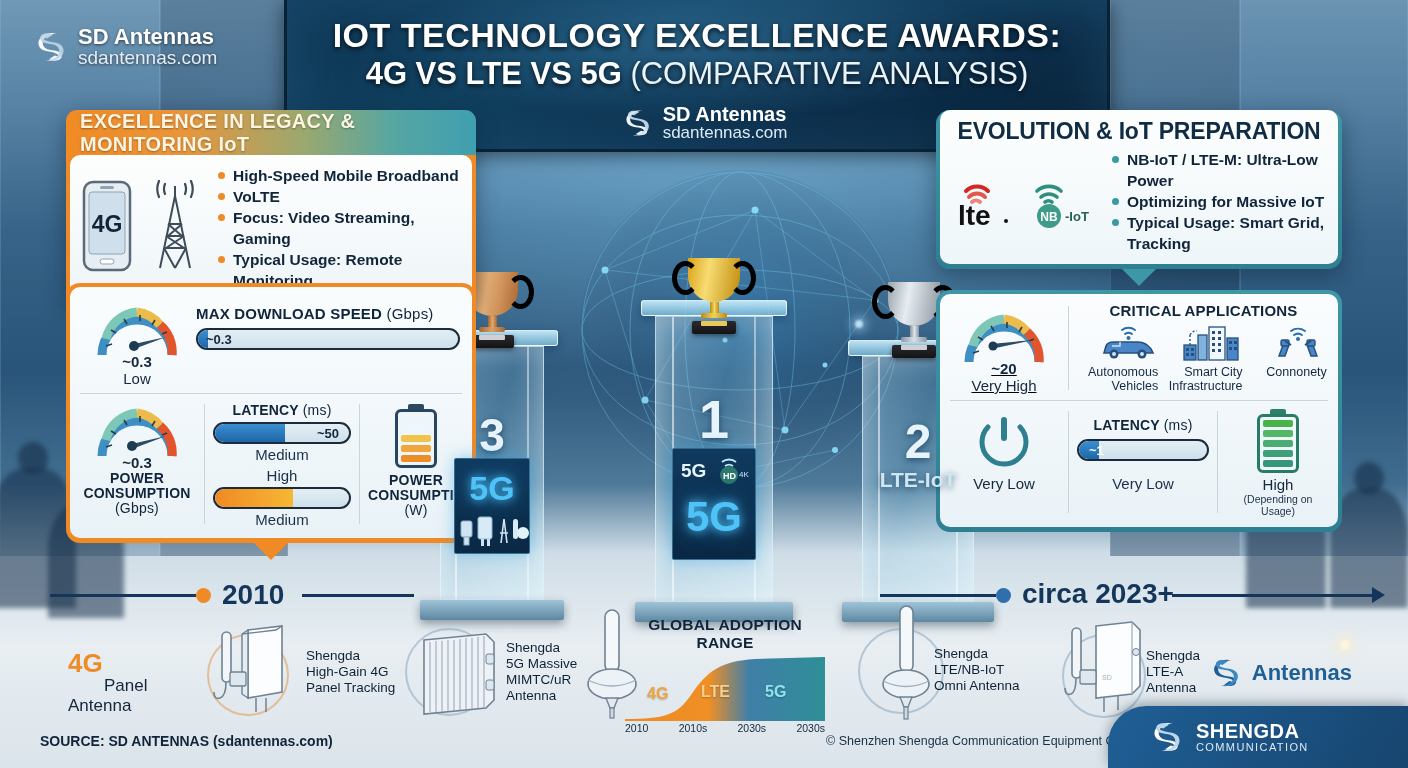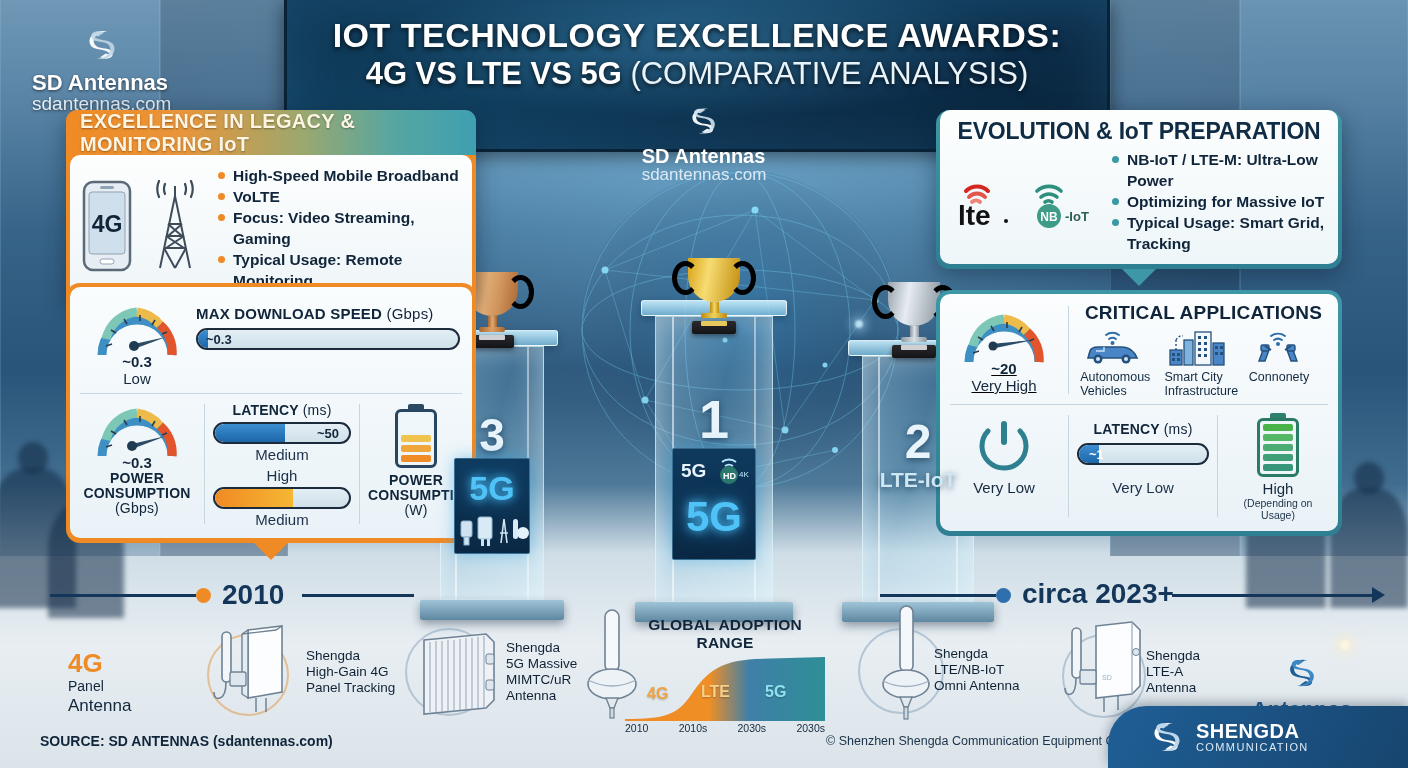--- a/index.html
+++ b/index.html
@@ -40,21 +40,21 @@
   .h-title{
     position:relative; text-align:center; color:#fff; font-weight:bold;
     letter-spacing:.5px; padding-top:16px; font-size:34px; line-height:38px;
     text-shadow:0 2px 5px rgba(0,0,0,.75);
   }
   .h-sub{ position:relative; text-align:center; padding-top:3px; font-size:31px; line-height:34px; color:#fff;
           text-shadow:0 2px 5px rgba(0,0,0,.75);}
   .h-sub b{font-weight:bold;} .h-sub span{font-weight:300;color:#e9f3fa;}
 
   
-  .logo-lock{ display:flex; align-items:center; gap:8px;flex-direction:column; }
+  .logo-lock{ display:flex; align-items:center; gap:8px; }
   .logo-mark{ flex:0 0 auto; }
   .logo-txt1{ font-weight:bold; line-height:1; }
   .logo-txt2{ line-height:1.05; font-weight:400; }
 
   .hdr-logo{ position:absolute; left:50%; transform:translateX(-50%); top:104px; }
   .hdr-logo .logo-txt1{font-size:20px;color:#fff;}
   .hdr-logo .logo-txt2{font-size:17px;color:#dbeaf5;}
 
   .tl-logo{ position:absolute; left:32px; top:26px; }
   .tl-logo .logo-txt1{font-size:22px;color:#fff;text-shadow:0 1px 3px rgba(0,0,0,.6);}
@@ -116,21 +116,21 @@
   .gauge{ position:relative; width:86px; height:58px; margin:0 auto; }
   .gnum{ font-size:15px; font-weight:bold; color:#13273c; text-align:center; margin-top:-4px;}
   .gcap{ font-size:15px; color:#15283d; text-align:center; }
 
   .battery{ width:42px; margin:0 auto; }
   .bat-top{ width:16px;height:5px;background:#2a4a63;border-radius:2px 2px 0 0;margin:0 auto;}
   .bat-body{ border:3px solid #27465f; border-radius:6px; padding:3px; background:#eef6fa; }
   .bat-seg{ height:7px; border-radius:2px; margin-bottom:3px; }
   .bat-seg:last-child{margin-bottom:0;}
 
-  .appicon{ text-align:left; width:78px; }
+  .appicon{ text-align:right; width:78px; }
   .appicon .cap{ font-size:12.5px; color:#112a41; line-height:14px; font-weight:500;}
 
   
   .podium{ position:absolute; }
   .p-top{ position:absolute; left:-14px; width:calc(100% + 28px); height:16px;
           background:linear-gradient(180deg,rgba(200,238,252,.92),rgba(132,198,228,.72));
           border:1px solid rgba(255,255,255,.75); border-radius:3px;
           box-shadow:0 3px 9px rgba(10,40,70,.35);}
   .p-body{ position:absolute; left:0; right:0; top:16px; bottom:20px;
            background:linear-gradient(105deg,rgba(190,232,250,.38),rgba(140,205,235,.22) 45%,rgba(205,240,252,.42));
@@ -579,21 +579,21 @@
               <circle cx="32" cy="40" r="4.5" fill="#1f3b52"></circle>
             </svg>
           </div>
           <div class="gnum">~20</div>
           <div class="gcap">Very High</div>
         </div>
 
         <div class="vdiv"></div>
 
         <div style="flex:1 1 auto;">
-          <div class="mlabel" style="font-size:19px;">CRITICAL APPLICATIONS</div>
+          <div class="mlabel" style="font-size:15px;">CRITICAL APPLICATIONS</div>
           <div style="display:flex;justify-content:space-around;margin-top:4px;">
             <div class="appicon">
               <svg width="62" height="38" viewBox="0 0 62 38">
                 <g fill="none" stroke="#2d6ea8" stroke-width="2" stroke-linecap="round">
                   <path d="M26 7 a11 11 0 0 1 13 0"></path>
                     <path d="M29 11 a6 6 0 0 1 7 0"></path>
                 </g>
                 <circle cx="32.5" cy="15" r="2" fill="#2d6ea8"></circle>
                 <path d="M8 30 L10 23 C11 20 14 19 18 19 L42 19 C47 19 52 22 55 26 L57 30 Z" fill="#4a86c7" stroke="#24507d" stroke-width="1.6"></path>
                 <path d="M16 23 L24 23 L24 19" stroke="#cfe4f5" stroke-width="1.4" fill="none"></path>
@@ -706,21 +706,21 @@
   <div class="tl-line" style="left:302px;top:594px;width:112px;"></div>
 
   <div class="tl-line" style="left:880px;top:594px;width:116px;"></div>
   <div class="tl-dot" style="left:996px;top:588px;background:#2f6fae;"></div>
   <div class="tl-year" style="left:1022px;top:578px;">circa 2023+</div>
   <div class="tl-line" style="left:1172px;top:594px;width:200px;"></div>
   <div class="tl-arrow" style="left:1372px;top:587px;"></div>
 
   <div class="dev" style="left:68px;top:650px;">
     <div style="font-size:26px;font-weight:bold;color:#ef8b27;line-height:26px;">4G</div>
-    <div style="font-size:14px;color:#12263c;line-height:20px;">Panel</div>
+    <div style="font-size:17px;color:#12263c;line-height:20px;margin-left:36px;">Panel</div>
     <div style="font-size:17px;color:#12263c;line-height:20px;">Antenna</div>
   </div>
 
   <div class="ring" style="left:207px;top:634px;width:82px;height:82px;border-color:rgba(225,160,90,.6);"></div>
   <svg style="position:absolute;left:212px;top:620px;" width="86" height="98" viewBox="0 0 86 98">
     <rect x="10" y="12" width="9" height="50" rx="4.5" fill="#f2f6f9" stroke="#6f8294" stroke-width="1.6"></rect>
     <path d="M14 62 q0 14 -6 16 q-6 2 -6 -6" fill="none" stroke="#6f8294" stroke-width="1.6"></path>
     <path d="M36 10 L70 6 L70 72 L36 78 Z" fill="#fbfdfe" stroke="#6f8294" stroke-width="1.6"></path>
     <path d="M36 10 L36 78 L30 74 L30 14 Z" fill="#e4ebf1" stroke="#6f8294" stroke-width="1.4"></path>
     <path d="M30 14 L64 10 L70 6" fill="none" stroke="#6f8294" stroke-width="1.4"></path>

